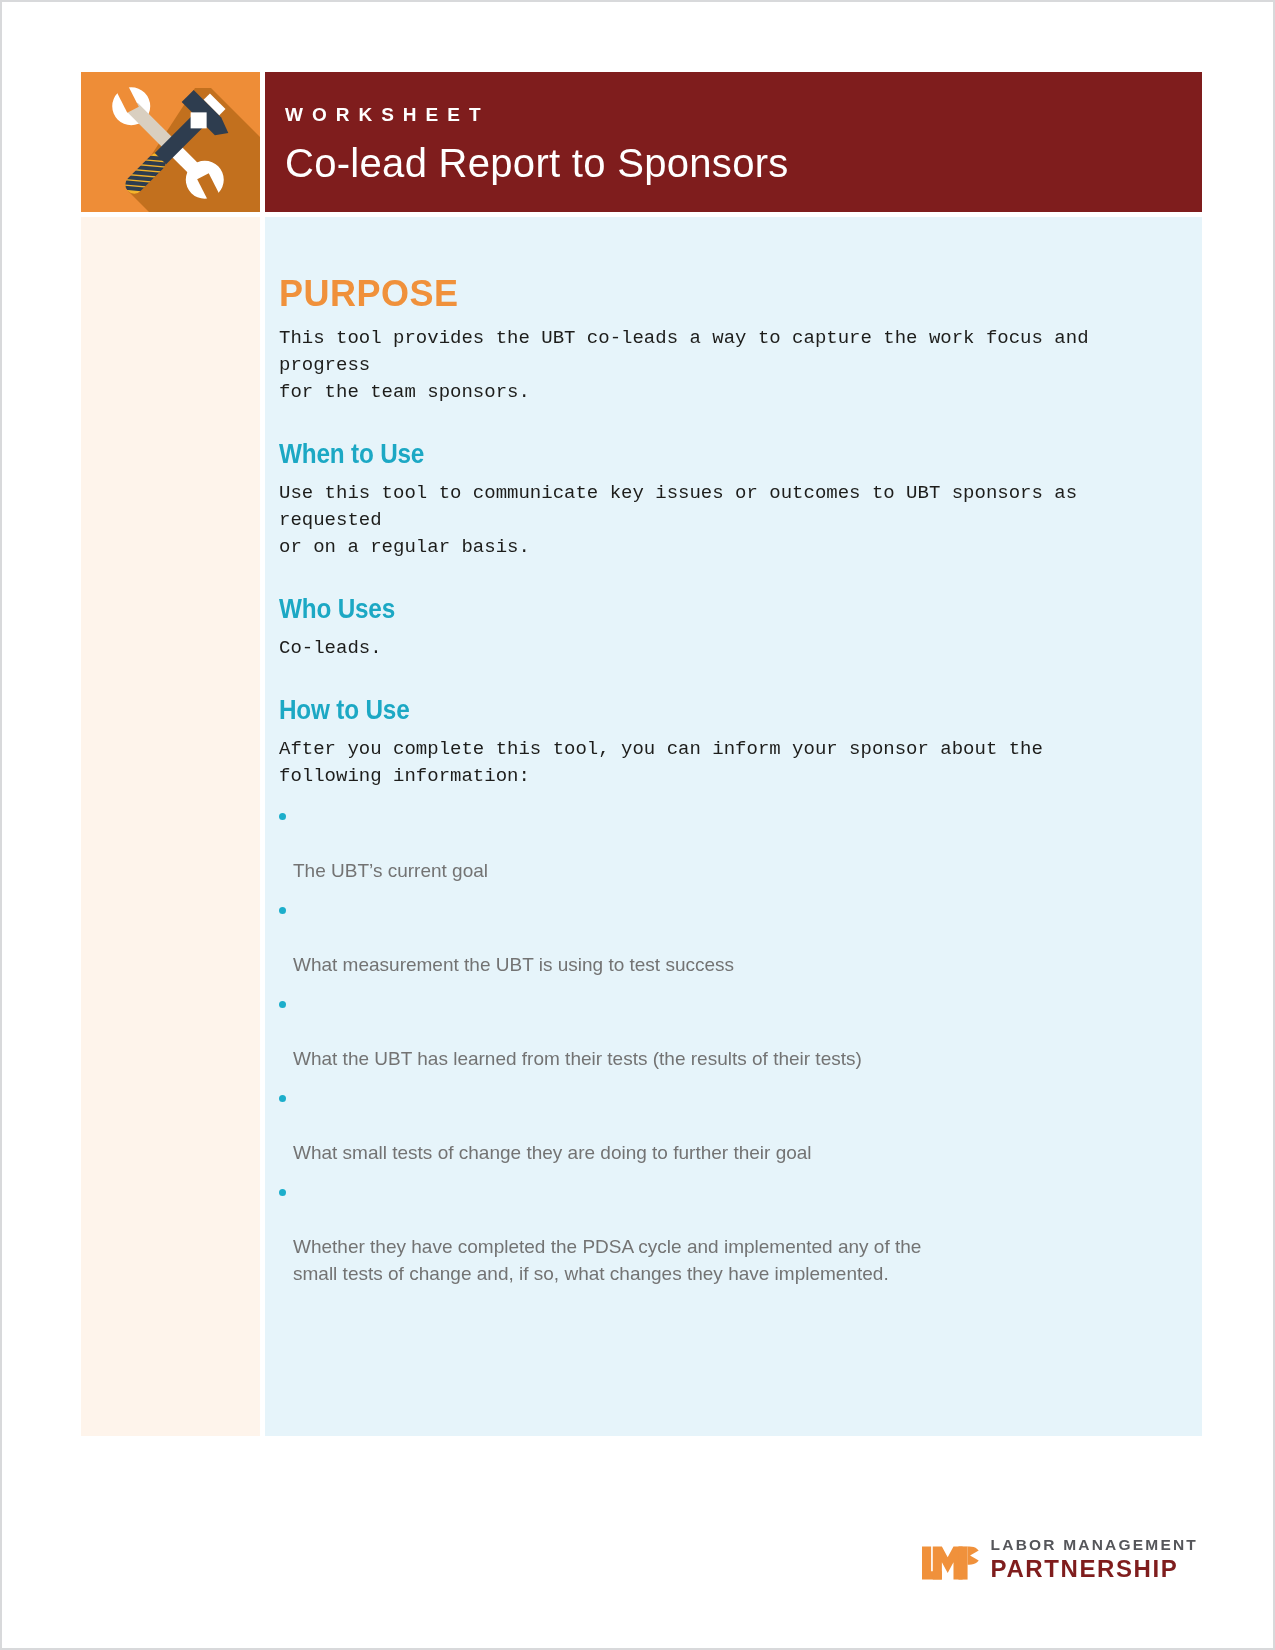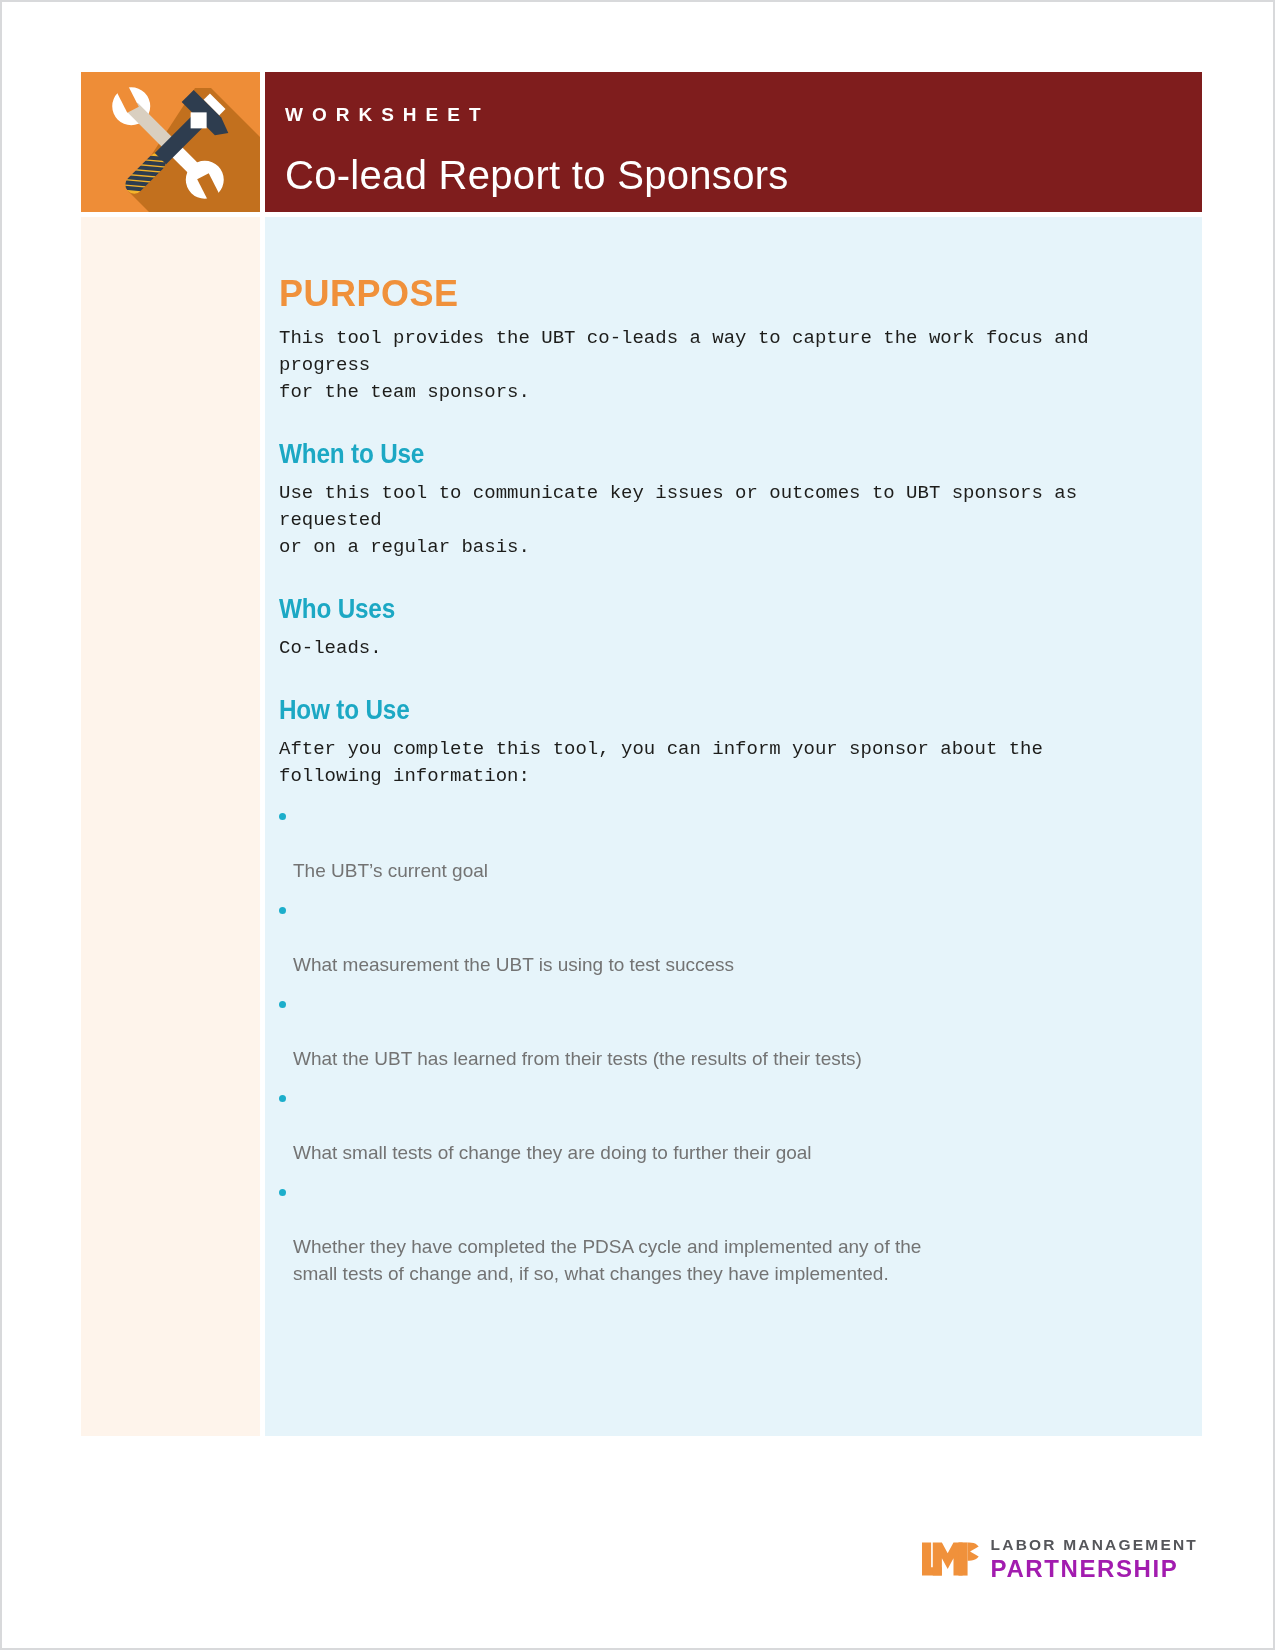--- a/index.html
+++ b/index.html
@@ -12,21 +12,21 @@
     border:2px solid #D8D9DB; background:#ffffff;
   }
   
   .icon-box { position:absolute; left:79px; top:70px; width:179px; height:140px; }
   .icon-box svg { display:block; width:179px; height:140px; }
   .band {
     position:absolute; left:263px; top:70px; width:937px; height:140px;
     background:#7f1d1d; color:#ffffff; box-sizing:border-box; padding:32px 0 0 20px;
   }
   .eyebrow { font-size:19px; font-weight:bold; letter-spacing:9px; }
-  .doc-title { font-size:40px; font-weight:400; margin-top:27px; letter-spacing:0.3px; }
+  .doc-title { font-size:40px; font-weight:400; margin-top:15px; letter-spacing:0.3px; }
 
   
   .rail { position:absolute; left:79px; top:215px; width:179px; height:1219px; background:#FEF4EB; }
   .content {
     position:absolute; left:263px; top:215px; width:937px; height:1219px;
     background:#E6F4FA; box-sizing:border-box; padding:56px 40px 0 14px;
   }
   .h1 { font-size:36px; font-weight:bold; color:#F0913B; letter-spacing:0.5px; }
   .h2-wrap { margin-top:33px; }
   .h2 {
@@ -43,26 +43,26 @@
   }
   ul.bullets li + li { margin-top:13px; }
   .dot {
     position:absolute; left:0; top:10px; width:7px; height:7px;
     border-radius:50%; background:#1CAECB;
   }
 
   
   .footer-logo {
     position:absolute; top:1533px; right:75px;
-    display:flex; align-items:center; gap:11px;
+    display:flex; align-items:flex-end; gap:11px;
   }
   .lmp-mark svg { display:block; width:58px; height:40px; }
   .logo-text { padding-top:1px; }
   .logo-line1 { font-size:15.5px; font-weight:bold; letter-spacing:2.2px; color:#55565A; }
-  .logo-line2 { font-size:24px; font-weight:bold; letter-spacing:1.6px; color:#a21caf; margin-top:1px; }
+  .logo-line2 { font-size:24px; font-weight:bold; letter-spacing:1.6px; color:#7f1d1d; margin-top:1px; }
 </style>
 </head>
 <body>
 
 <div class="page">
 
   <div class="icon-box">
     <svg viewBox="0 0 179 140" xmlns="http://www.w3.org/2000/svg">
       <rect width="179" height="140" fill="#EE8D37"></rect>
       <polygon points="47,119 114,16 130,16 179,65 179,140 68,140" fill="#C2701E"></polygon>

